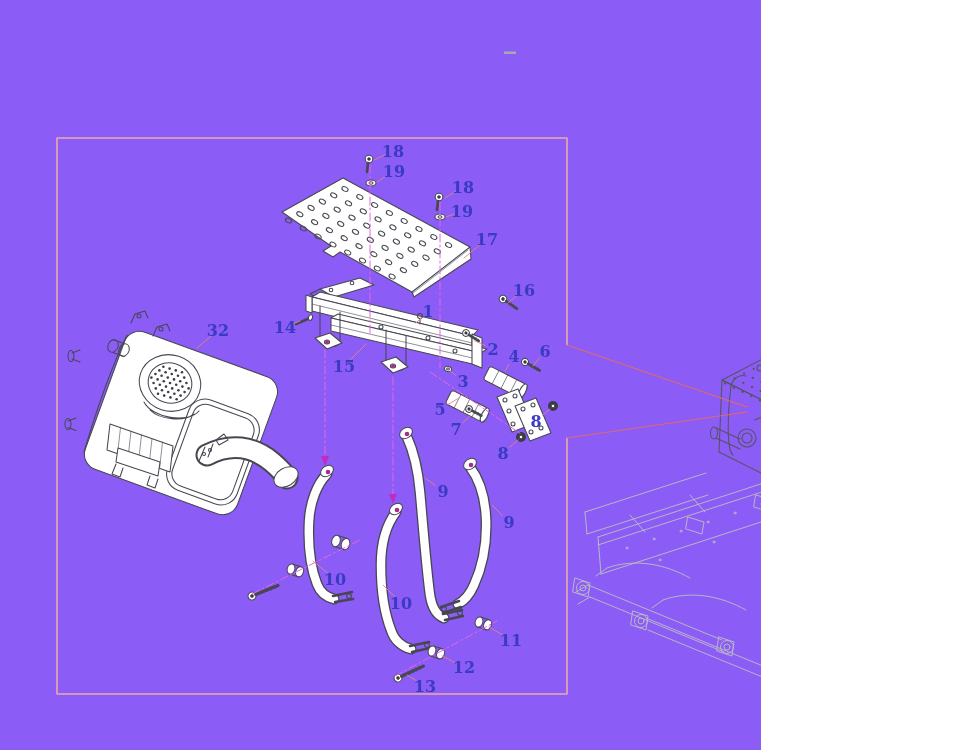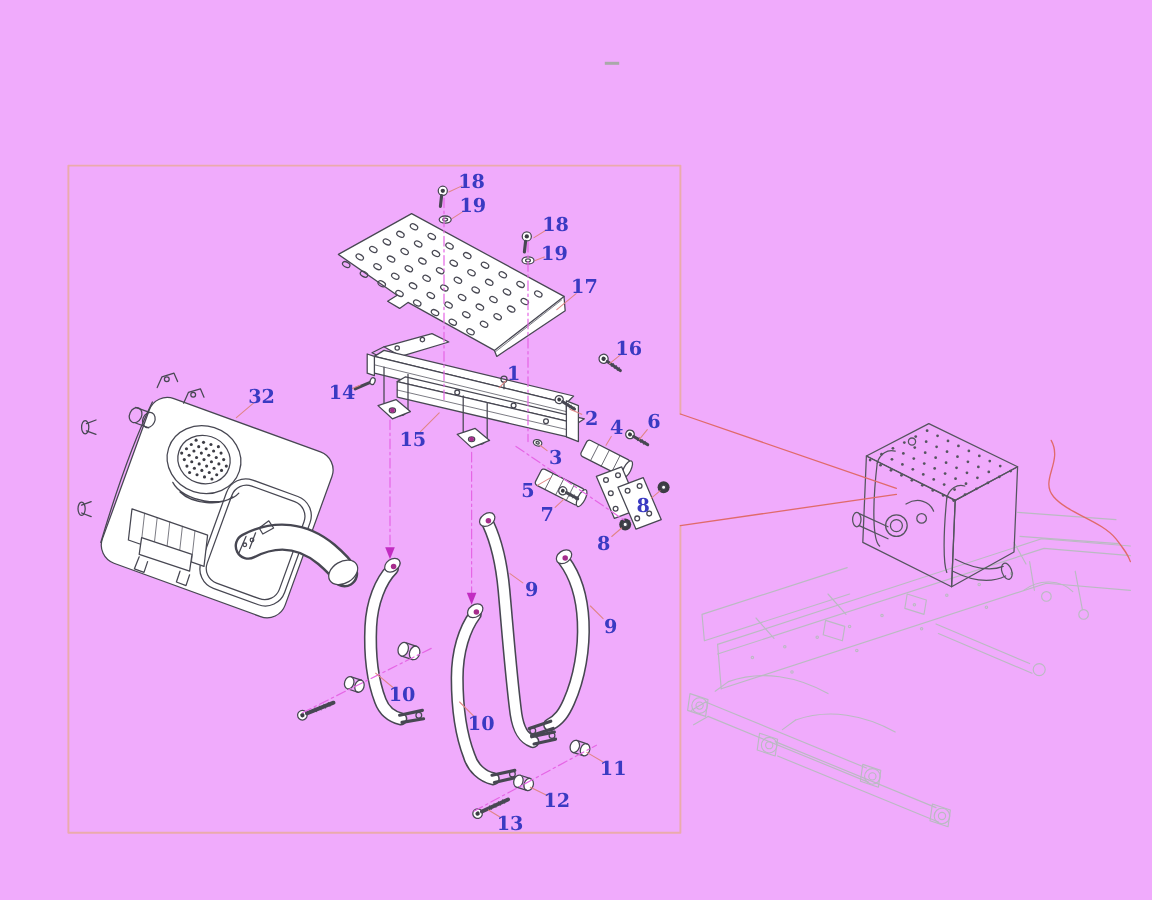--- a/index.html
+++ b/index.html
@@ -1,16 +1,16 @@
 <!DOCTYPE html>
 <html><head>
 <meta charset="utf-8">
 <style>
   html,body{margin:0;padding:0;background:#fff;}
-  .stage{position:relative;width:960px;height:750px;background:#f0abfc;overflow:hidden;
+  .stage{position:relative;width:761px;height:750px;background:#8b5cf6;overflow:hidden;
          font-family:"DejaVu Sans",sans-serif;}
   #scene{position:absolute;left:0;top:0;}
   #scene *{fill:none;stroke:#474752;stroke-width:1.05;stroke-linecap:round;stroke-linejoin:round;}
   #scene .fw{fill:#ffffff;}
   #scene .fd{fill:#3c3c44;stroke:none;}
   #scene .fm{fill:#a62d8c;stroke:none;}
   #scene .fa{fill:#c22cc2;stroke:none;}
   #scene .fg{fill:#a9a9a9;stroke:none;}
   #scene .ghost, #scene .ghost *{stroke:#babac2;stroke-width:0.95;}
   #scene .unit, #scene .unit *{stroke:#54545e;}

